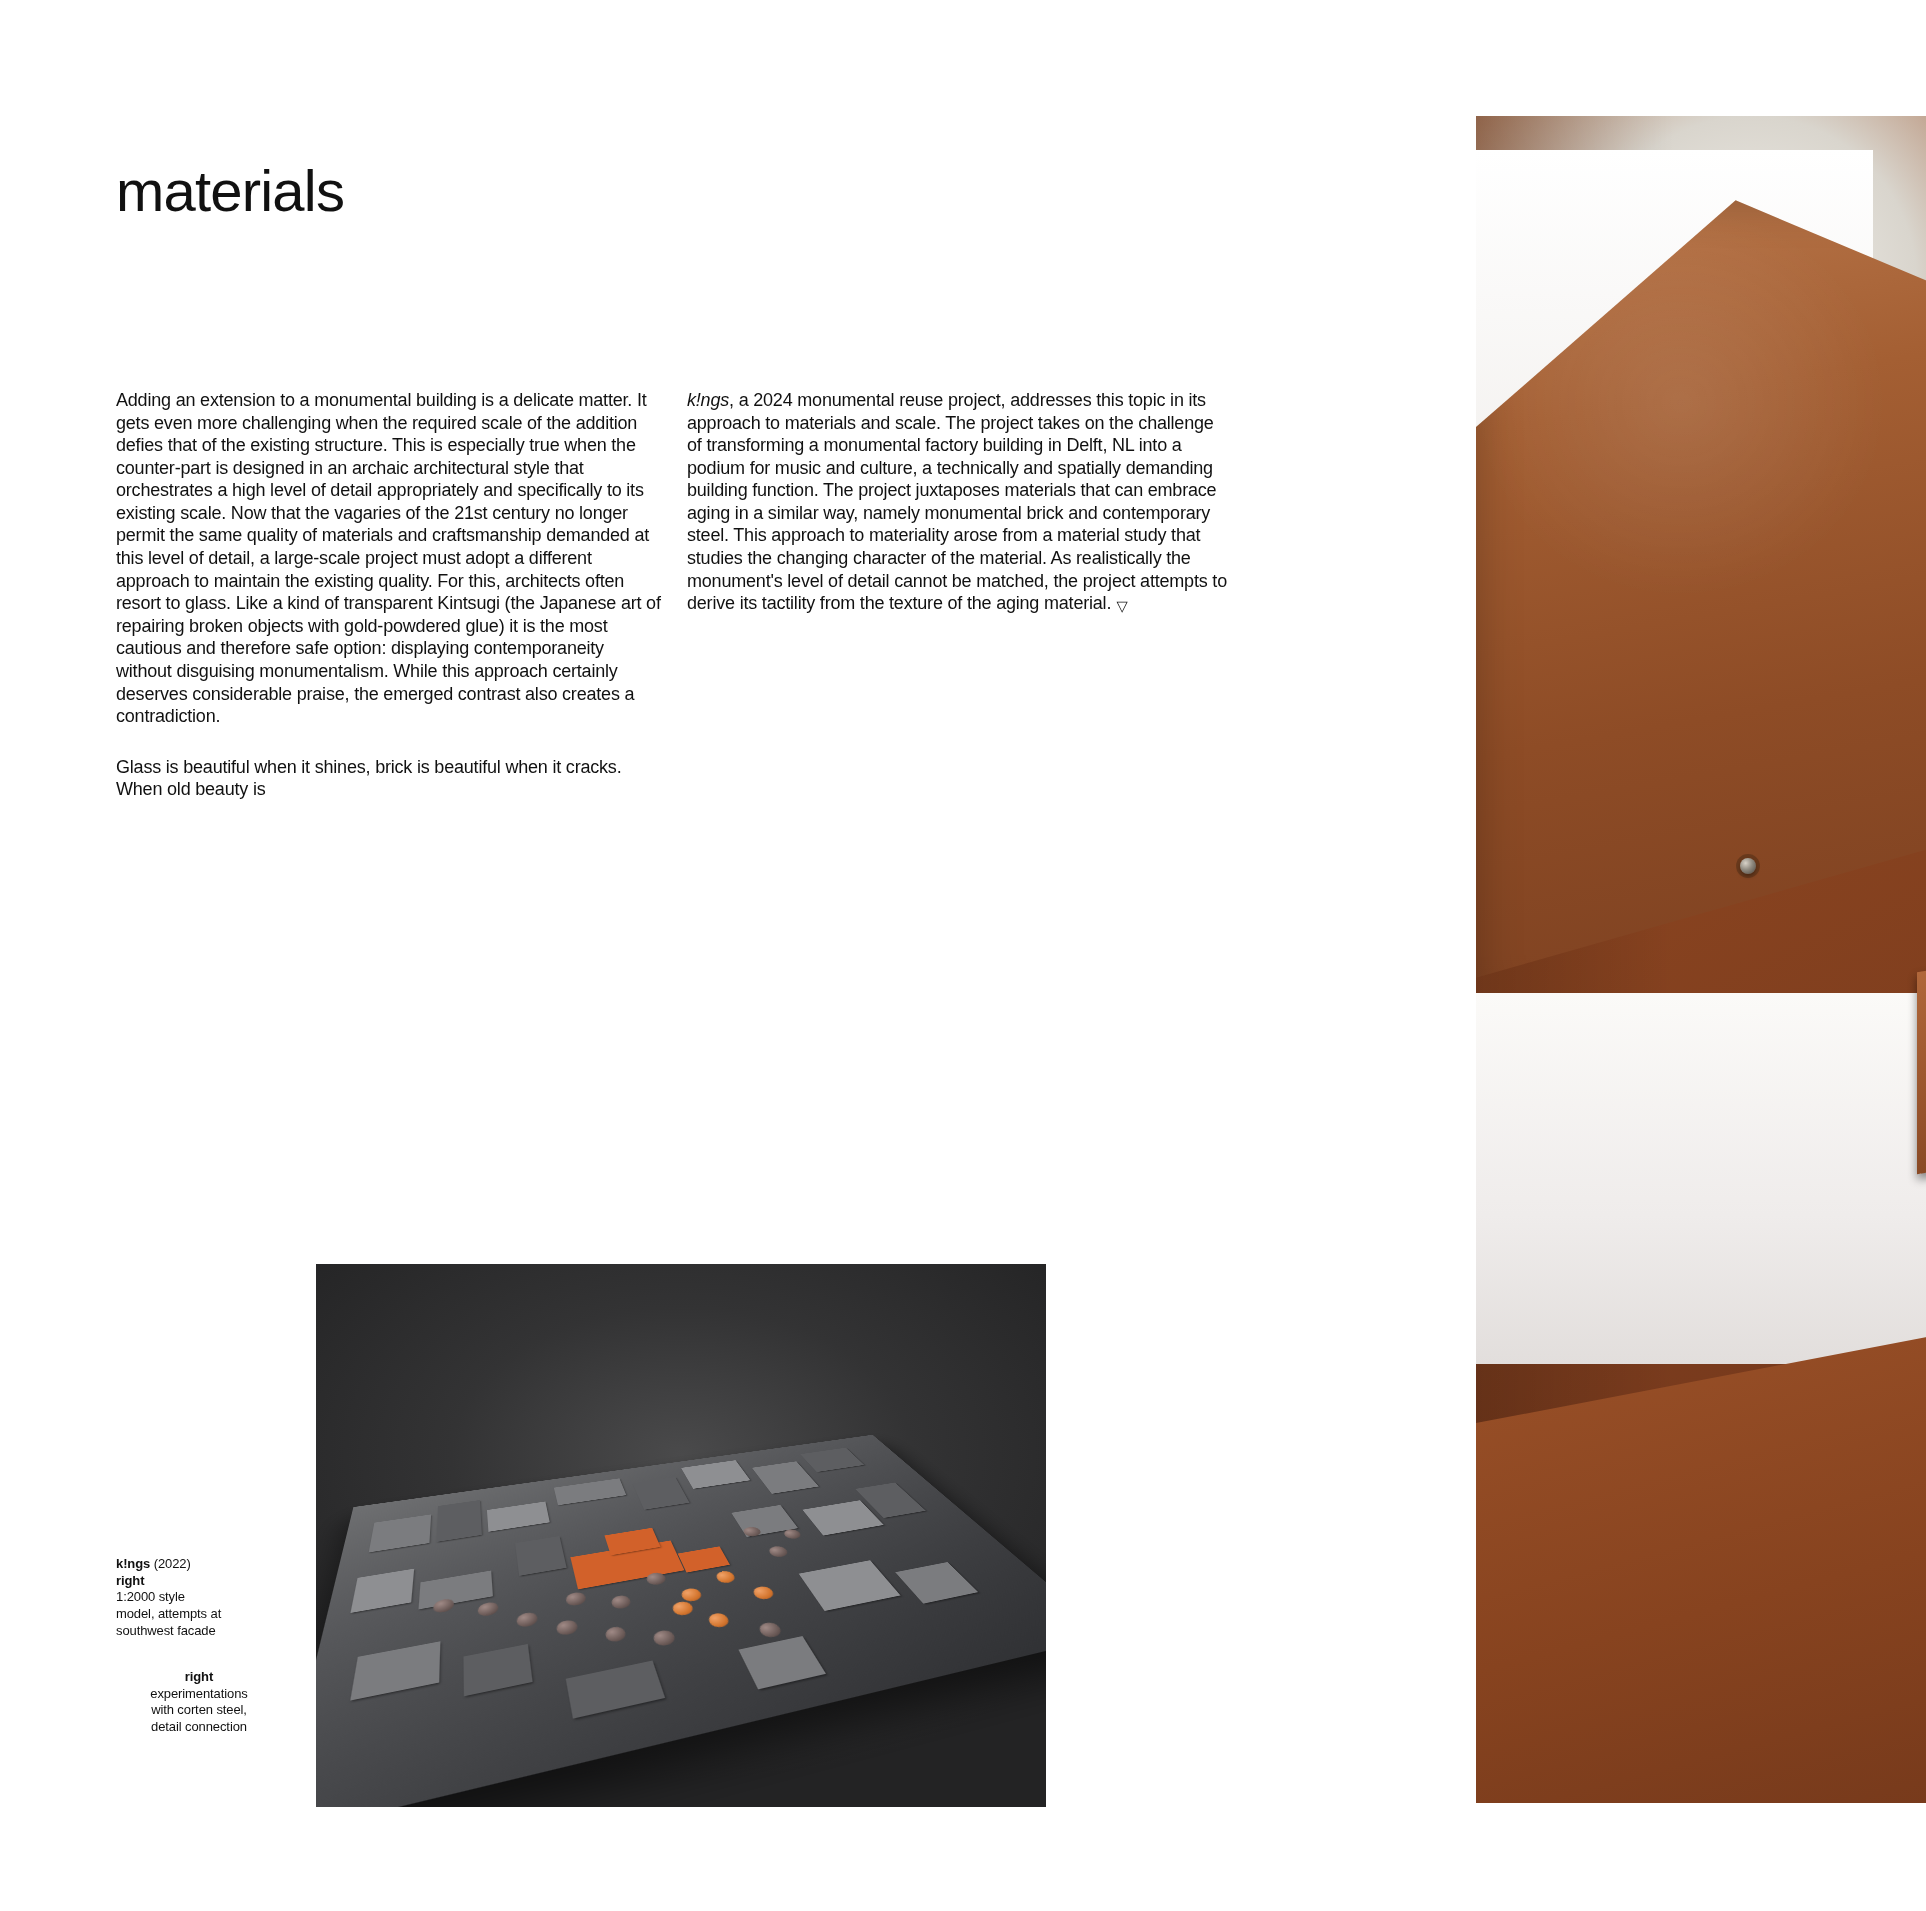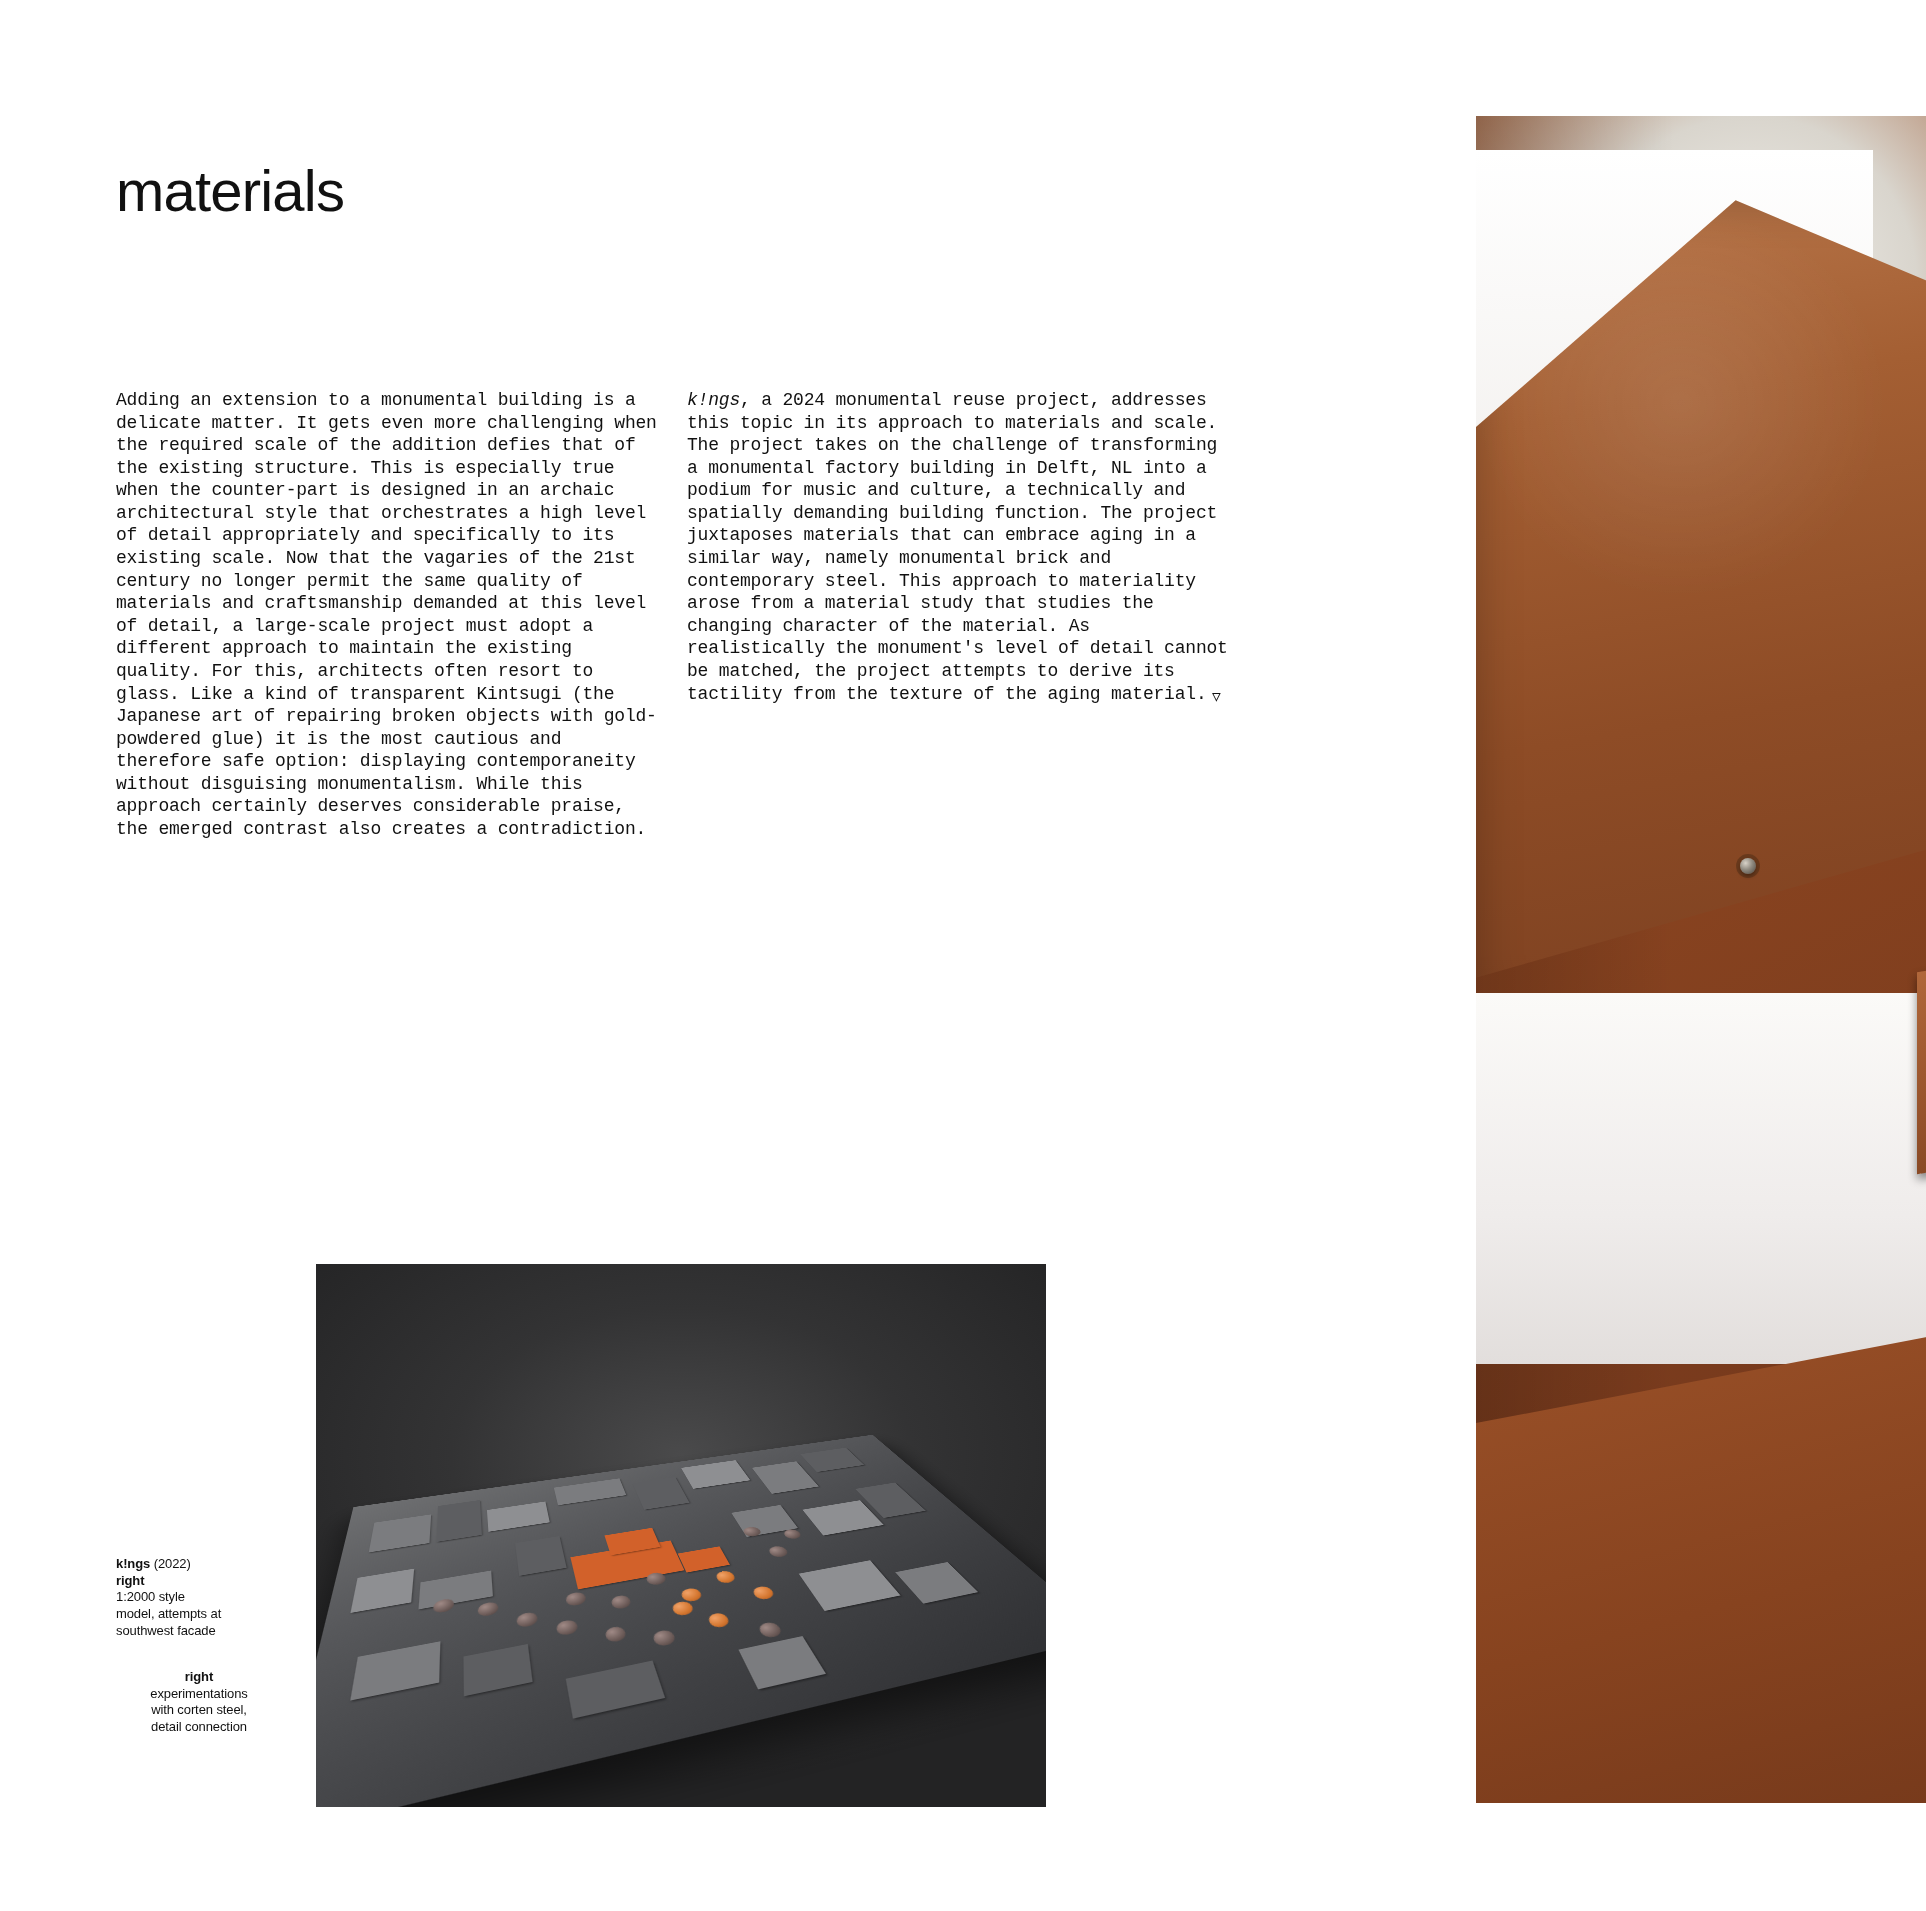--- a/index.html
+++ b/index.html
@@ -57,21 +57,20 @@
     color: #111;
   }
 
   .body-cols {
     position: absolute;
     left: 116px;
     top: 389px;
     width: 1117px;
     display: flex;
     gap: 26px;
-    font-family: Liberation Mono, monospace;
   }
   .col {
     width: 545px;
   }
   .col p {
     margin: 0;
     font-size: 18px;
     line-height: 1.255;
     letter-spacing: -0.2px;
     text-align: left;
@@ -236,20 +235,21 @@
 <div class="spread">
 
   <div class="page-left">
 
     <div class="page-title">materials</div>
 
     <div class="body-cols">
 
       <div class="col">
         <p>Adding an extension to a monumental building is a delicate matter. It gets even more challenging when the required scale of the addition defies that of the existing structure. This is especially true when the counter-part is designed in an archaic architectural style that orchestrates a high level of detail appropriately and specifically to its existing scale. Now that the vagaries of the 21st century no longer permit the same quality of materials and craftsmanship demanded at this level of detail, a large-scale project must adopt a different approach to maintain the existing quality. For this, architects often resort to glass. Like a kind of transparent Kintsugi (the Japanese art of repairing broken objects with gold-powdered glue) it is the most cautious and therefore safe option: displaying contemporaneity without disguising monumentalism. While this approach certainly deserves considerable praise, the emerged contrast also creates a contradiction.</p>
+        <p class="gap-para">Glass is beautiful when it shines, brick is beautiful when it cracks. When old beauty is</p>
       </div>
 
       <div class="col">
         <p><span class="italic">k!ngs</span><span>, a 2024 monumental reuse project, addresses this topic in its approach to materials and scale. The project takes on the challenge of transforming a monumental factory building in Delft, NL into a podium for music and culture, a technically and spatially demanding building function. The project juxtaposes materials that can embrace aging in a similar way, namely monumental brick and contemporary steel. This approach to materiality arose from a material study that studies the changing character of the material. As realistically the monument's level of detail cannot be matched, the project attempts to derive its tactility from the texture of the aging material.</span><span class="arrow-mark">▽</span></p>
       </div>
 
     </div>
 
     <div class="model-figure">
       <div class="model-canvas">

